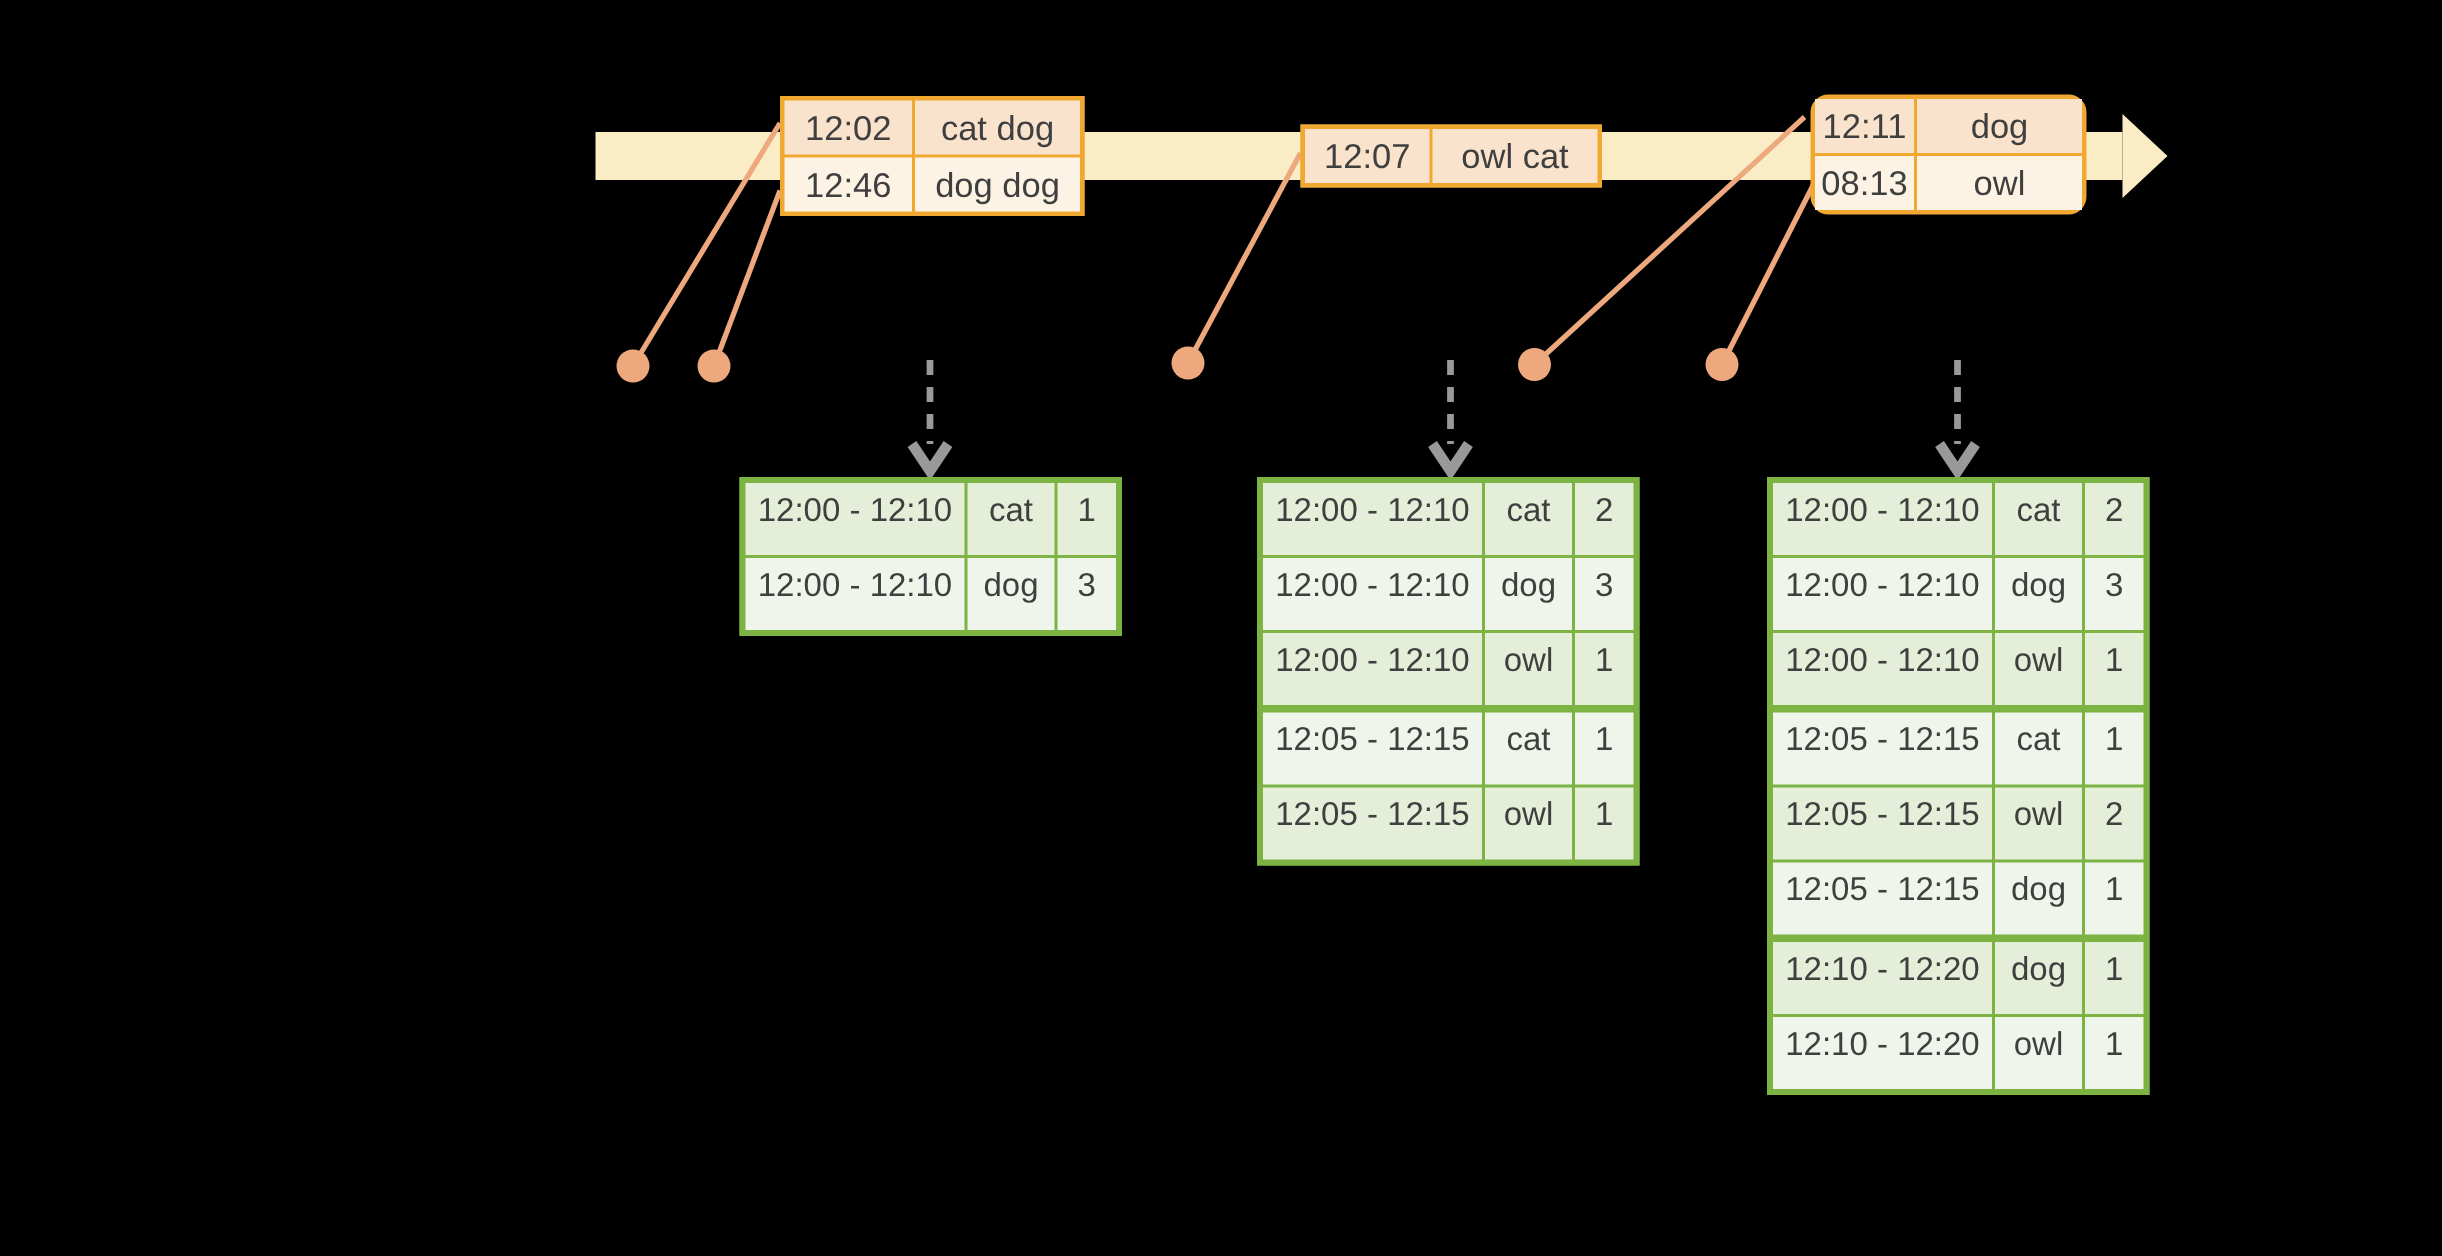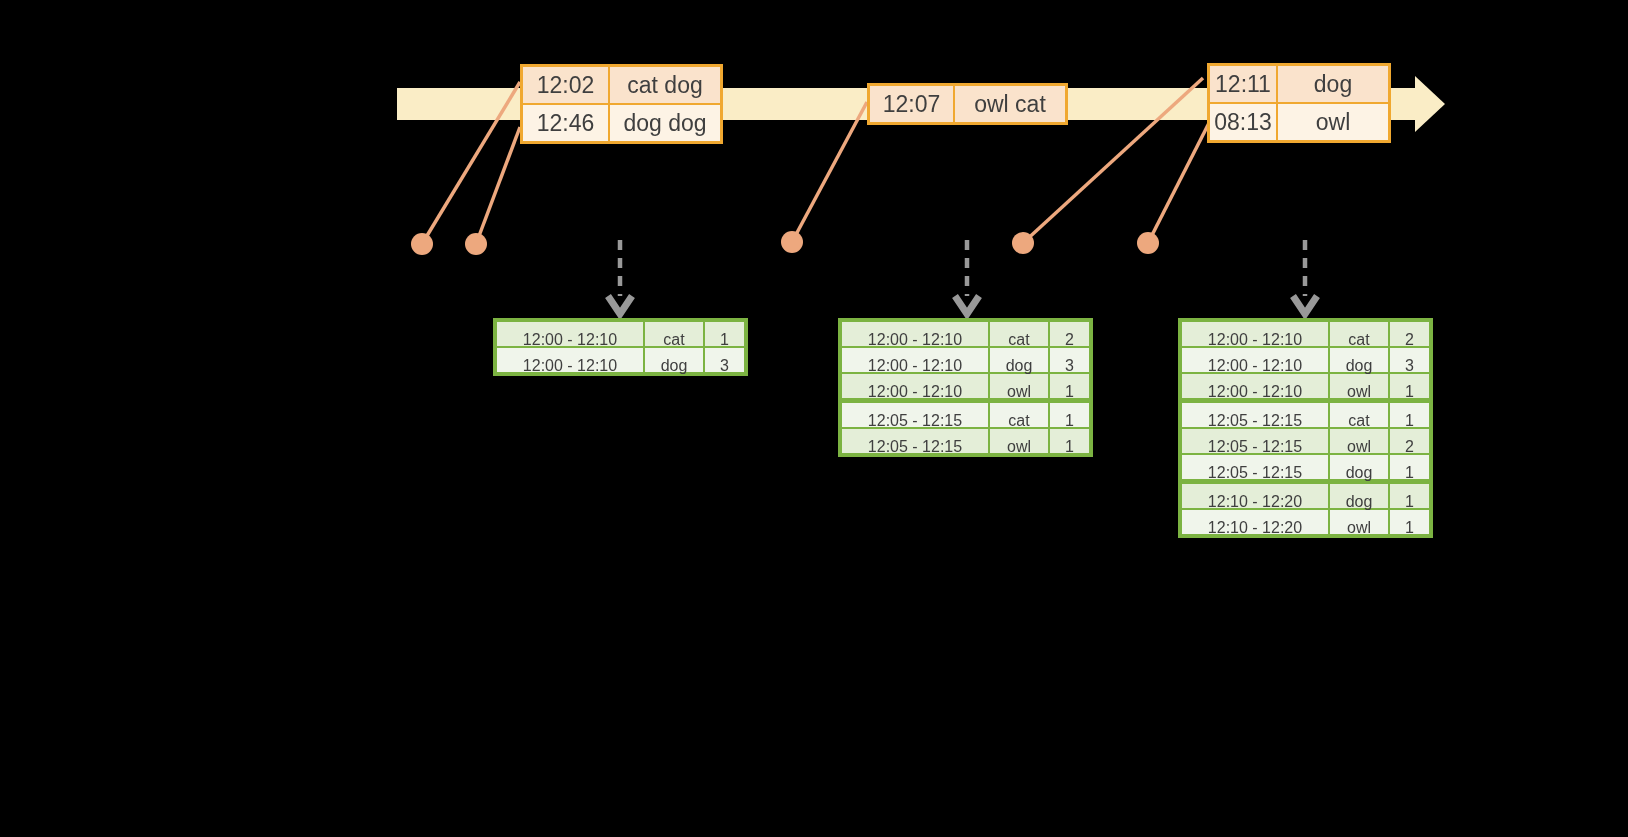--- a/index.html
+++ b/index.html
@@ -46,37 +46,37 @@
     border:3px solid var(--event-border);
   }
   .event-table .cell{
     height:36px;line-height:36px;text-align:center;
     font-size:23px;color:var(--text);
   }
   .row-peach{background:var(--event-row-peach);}
   .row-cream{background:var(--event-row-cream);}
   .event-table-1{left:520px;top:64px;grid-template-columns:85px 110px;}
   .event-table-2{left:867px;top:83px;grid-template-columns:83px 110px;}
-  .event-table-3{left:1207px;top:63px;grid-template-columns:66px 110px;}
+  .event-table-3{left:1207px;top:63px;grid-template-columns:66px 110px;border-radius:12px;}
   
   .result-table{
     position:absolute;z-index:2;
     background:var(--result-border);
     border:4px solid var(--result-border);
   }
   .result-row{
     display:grid;grid-template-columns:146px 58px 39px;gap:2px;
     background:var(--result-border);
     margin-top:2px;
   }
   .result-row:first-child{margin-top:0;}
   .result-row.group-start{margin-top:5px;}
   .result-row .cell{
-    height:24px;line-height:36px;text-align:center;
-    font-size:16px;color:var(--text);
+    height:48px;line-height:36px;text-align:center;
+    font-size:22px;color:var(--text);
   }
   .tint-dark{background:var(--result-row-dark);}
   .tint-light{background:var(--result-row-light);}
   .result-table-1{left:493px;top:318px;}
   .result-table-2{left:838px;top:318px;}
   .result-table-3{left:1178px;top:318px;}
 </style>
 </head>
 <body>
 

